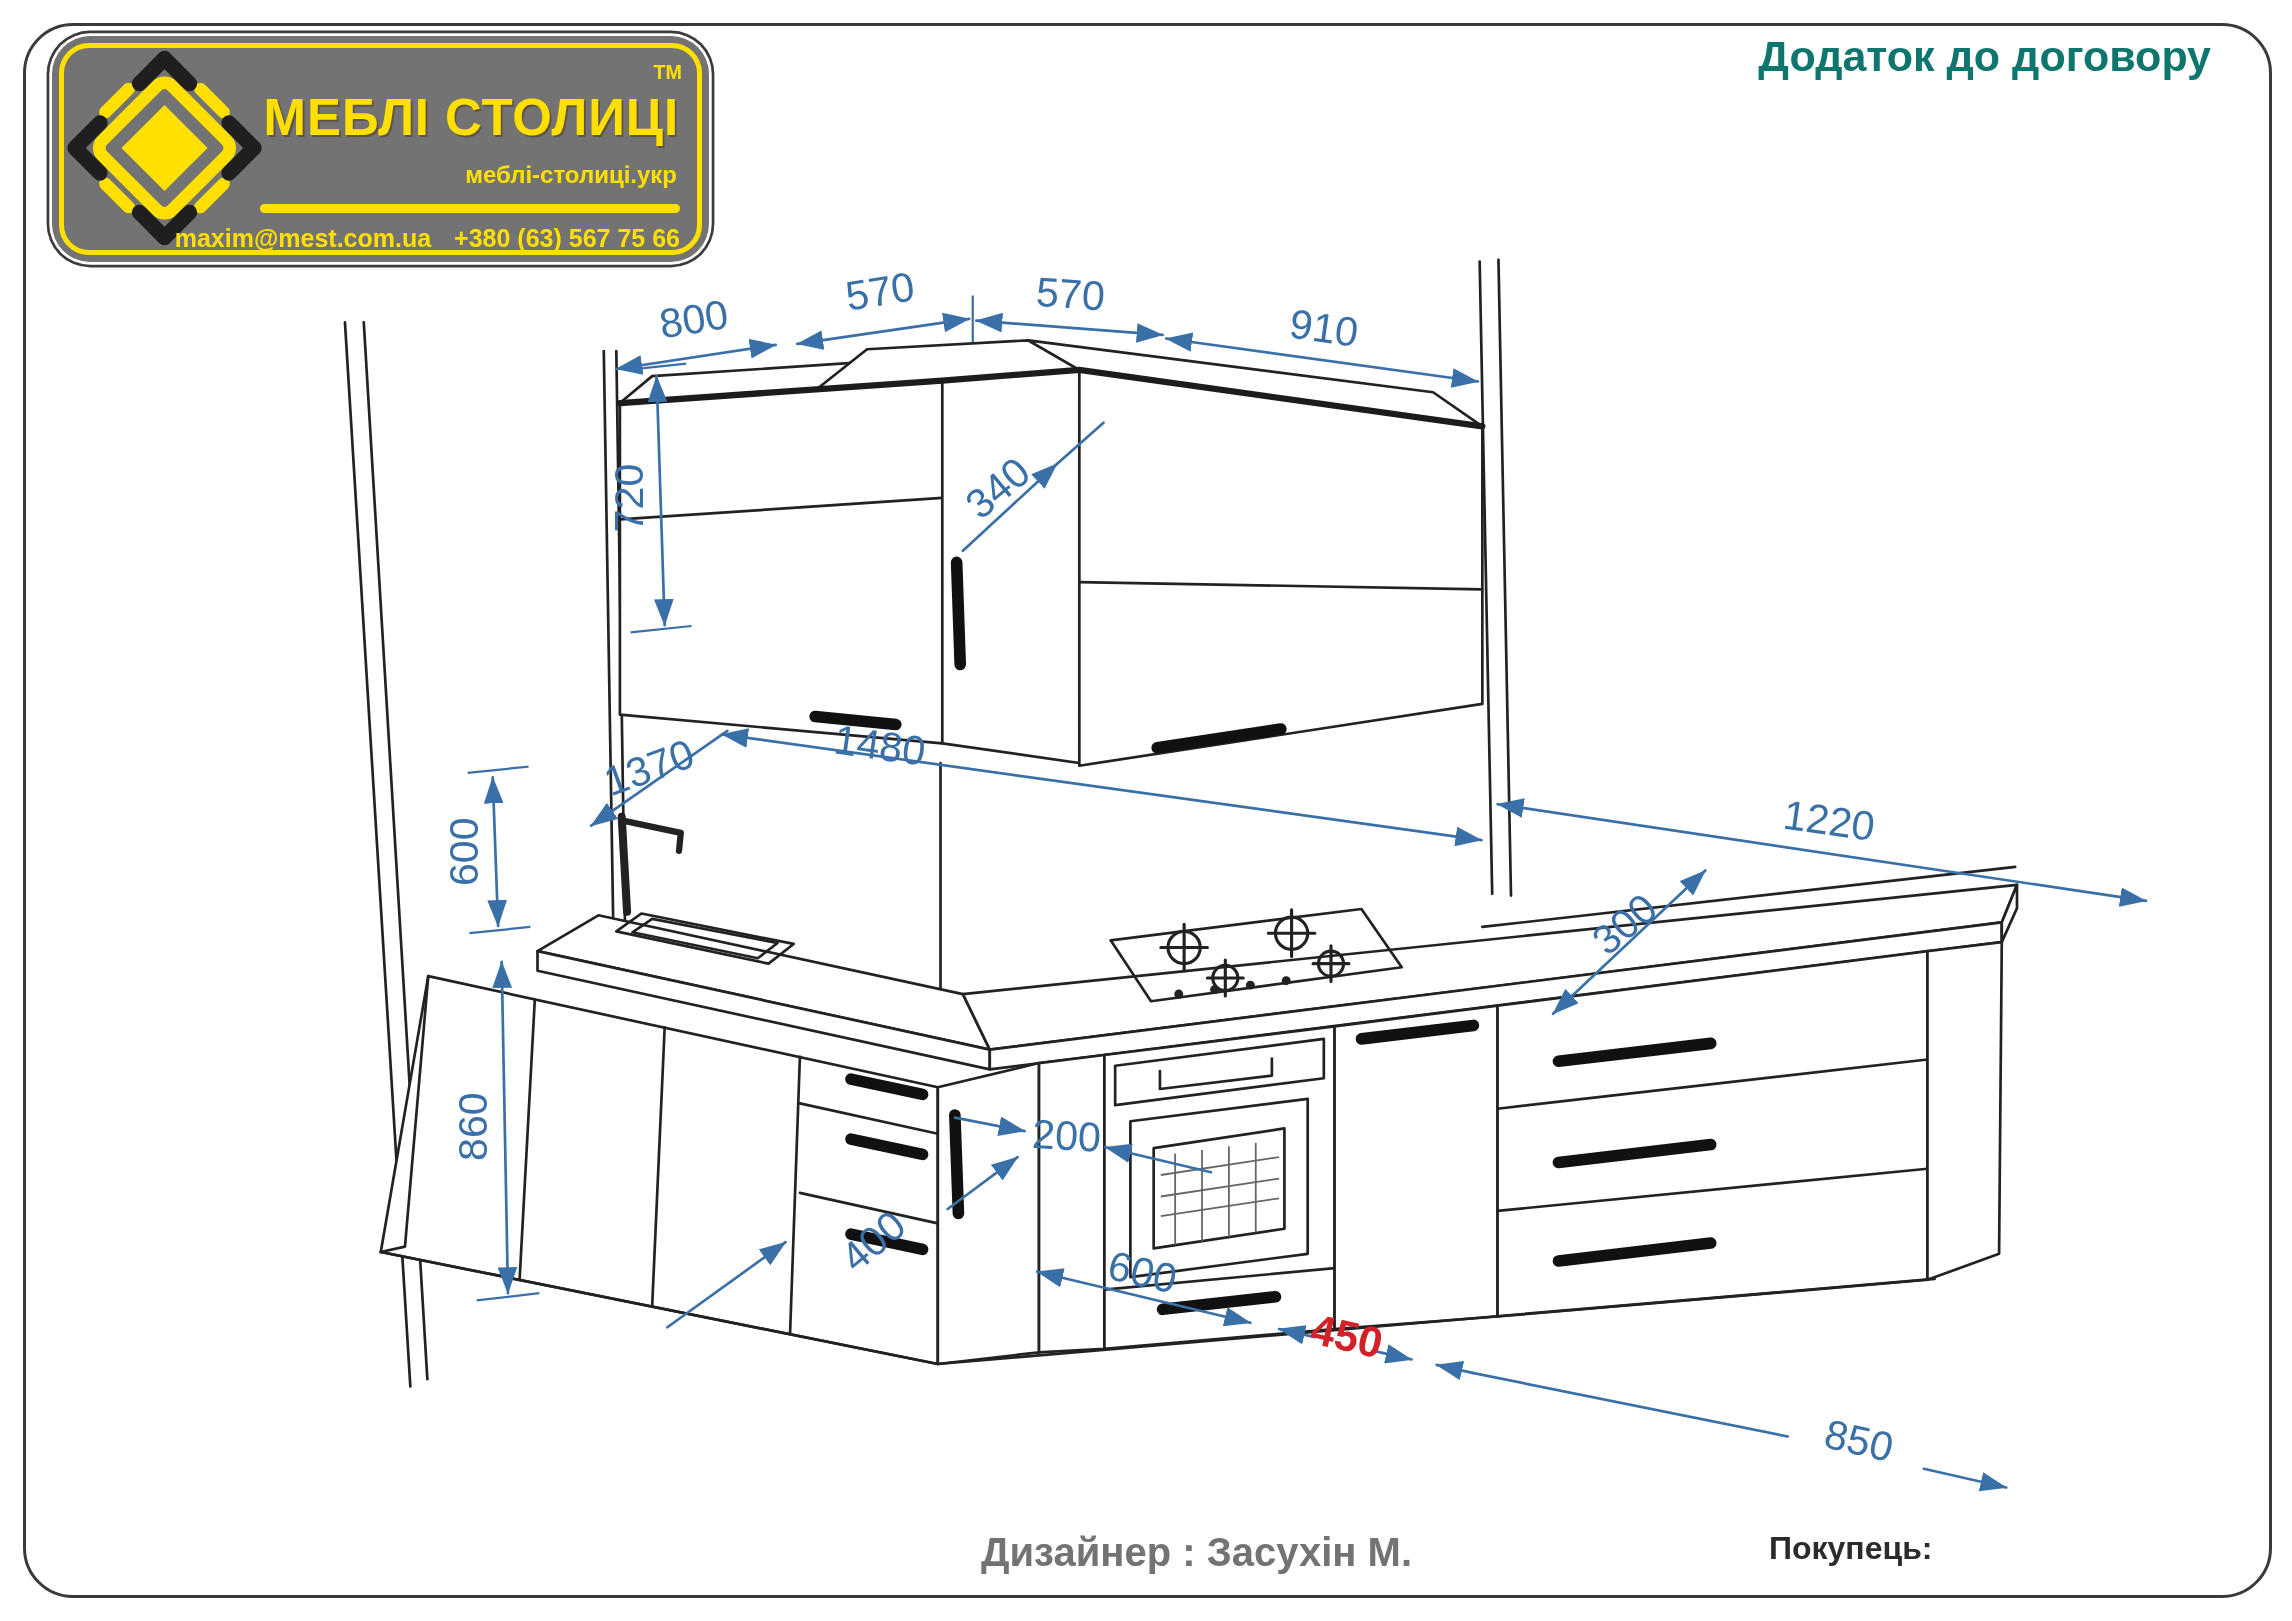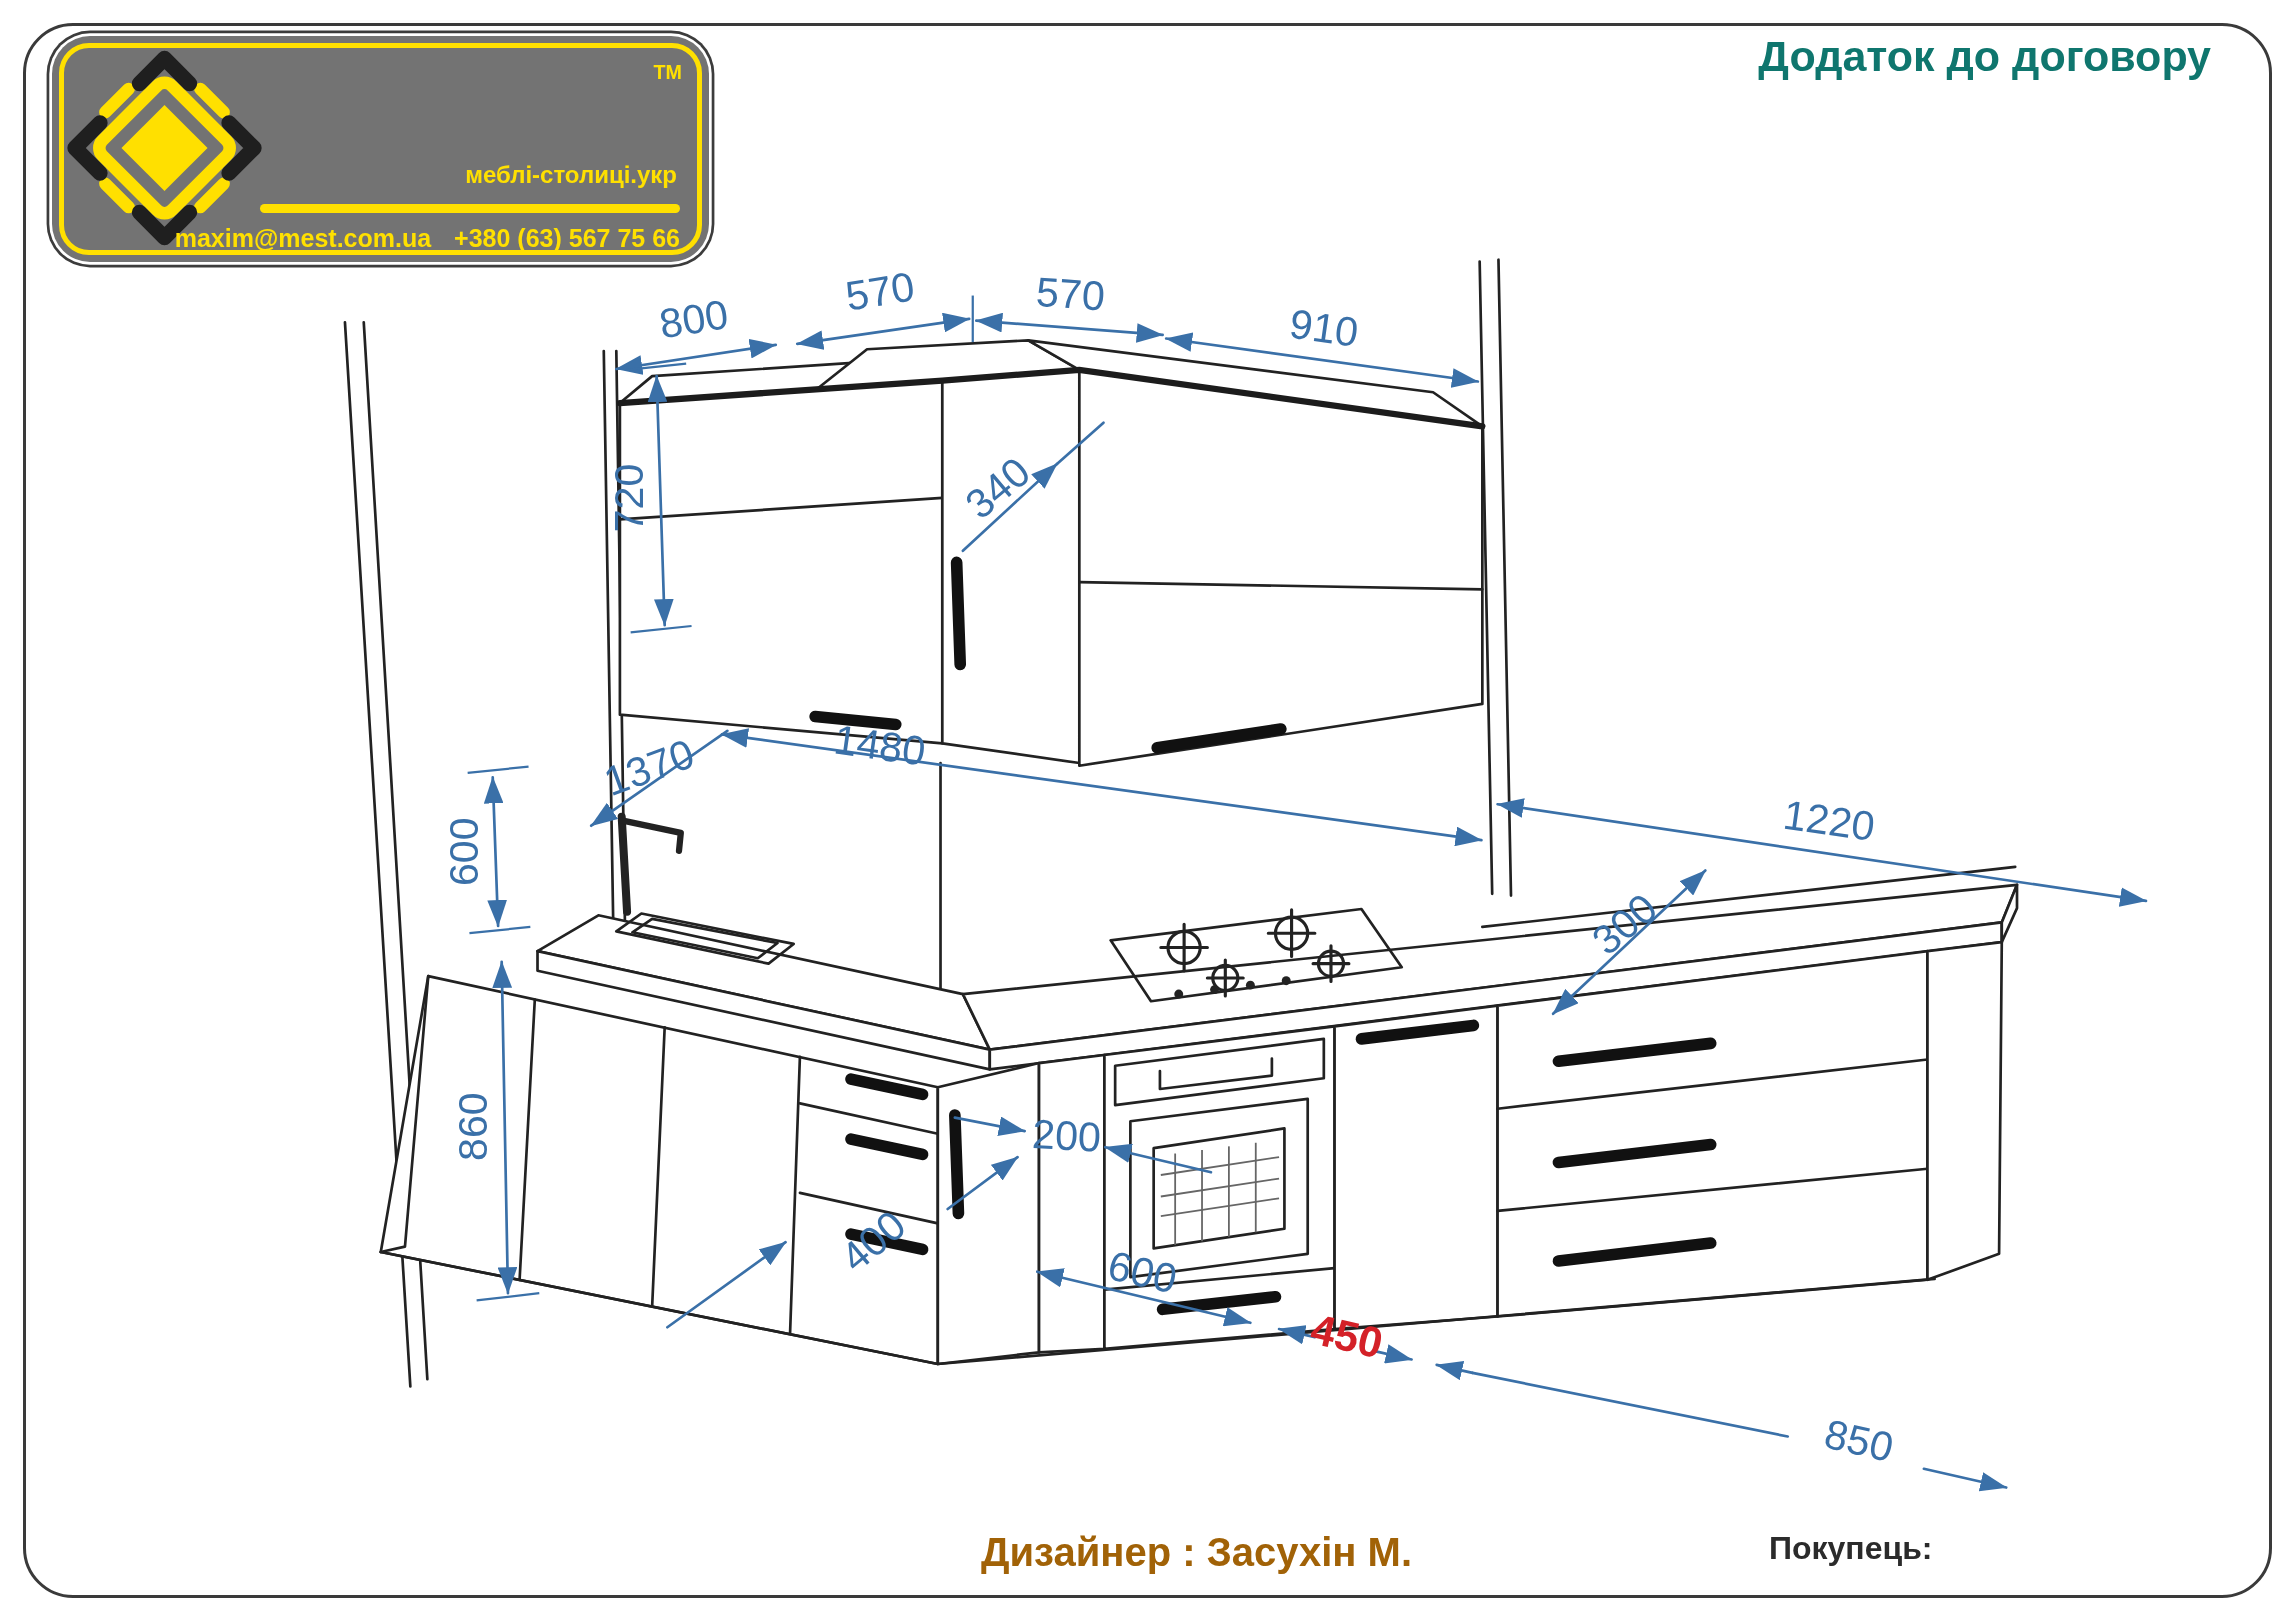--- a/index.html
+++ b/index.html
@@ -15,21 +15,21 @@
   .logo-mark{position:absolute;left:14.3px;top:9px;}
   .brand{position:absolute;right:30px;top:52px;color:#ffe000;font-size:51px;font-weight:bold;
        letter-spacing:0.9px;white-space:nowrap;text-shadow:1.8px 1.8px 0 rgba(60,20,0,.35);}
   .brand-tm{position:absolute;right:27px;top:25px;color:#ffe000;font-size:19.7px;font-weight:bold;}
   .brand-site{position:absolute;right:32px;top:125px;color:#ffe000;font-size:24px;font-weight:bold;margin-left:22px;}
   .brand-rule{position:absolute;left:208px;right:29px;top:168px;height:9px;background:#ffe000;border-radius:5.4px;}
   .brand-contact{position:absolute;right:29px;top:188px;color:#ffe000;font-size:25px;font-weight:bold;white-space:nowrap;}
   .brand-contact .sep{display:inline-block;width:23px;}
   
   .doc-title{position:absolute;right:82px;top:32px;font-size:43px;font-weight:bold;color:#0f766e;}
-  .footer-designer{position:absolute;left:981px;top:1530px;font-size:40px;font-weight:bold;color:#a16207;}
+  .footer-designer{position:absolute;left:981px;top:1530px;font-size:40px;font-weight:bold;color:#737373;}
   .footer-buyer{position:absolute;left:1769px;top:1530px;font-size:32px;font-weight:bold;color:#2b2b2b;}
   
   .draw{position:absolute;left:0;top:0;}
   .ln{stroke:#222222;stroke-width:3;fill:none;stroke-linecap:round;stroke-linejoin:round;}
   .lnthick{stroke:#1c1c1c;stroke-width:7;fill:none;stroke-linecap:round;}
   .face{fill:#ffffff;stroke:#222222;stroke-width:3;stroke-linejoin:round;}
   .handle{stroke:#111111;stroke-width:13;stroke-linecap:round;fill:none;}
   .dim{stroke:#3a70a8;stroke-width:3;fill:none;stroke-linecap:round;}
   .dimtick{stroke:#3a70a8;stroke-width:2.5;fill:none;}
   .dimtxt{fill:#3a70a8;font-size:46px;font-family:"Liberation Sans",sans-serif;}
@@ -55,20 +55,21 @@
       </g>
       <g stroke="#1f1f1f" stroke-width="17" fill="none" stroke-linecap="round" stroke-linejoin="round">
         <path d="M-28,-72 L0,-100 L28,-72"></path>
         <path d="M72,-28 L100,0 L72,28"></path>
         <path d="M28,72 L0,100 L-28,72"></path>
         <path d="M-72,28 L-100,0 L-72,-28"></path>
       </g>
     </g>
   </svg>
   <span class="brand-tm">ТМ</span>
+  <div class="brand">МЕБЛІ СТОЛИЦІ</div>
   <div class="brand-site">меблі-столиці.укр</div>
   <div class="brand-rule"></div>
   <div class="brand-contact">
     <span>maxim@mest.com.ua</span><span class="sep"></span><span>+380 (63) 567 75 66</span>
   </div>
 </div>
 
 <div class="doc-title">Додаток до договору</div>
 <div class="footer-designer">Дизайнер : Засухін М.</div>
 <div class="footer-buyer">Покупець:</div>

